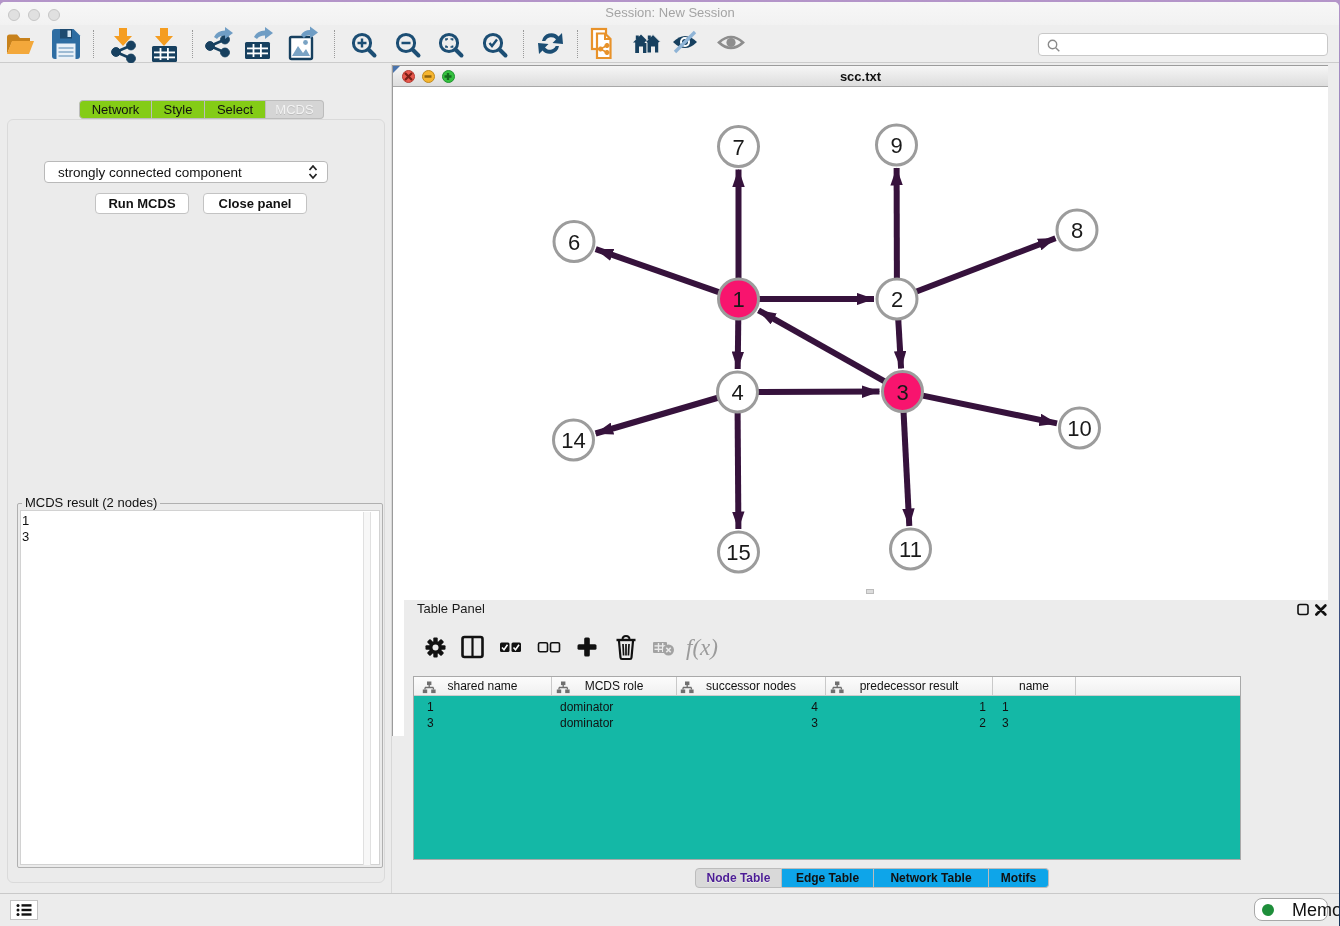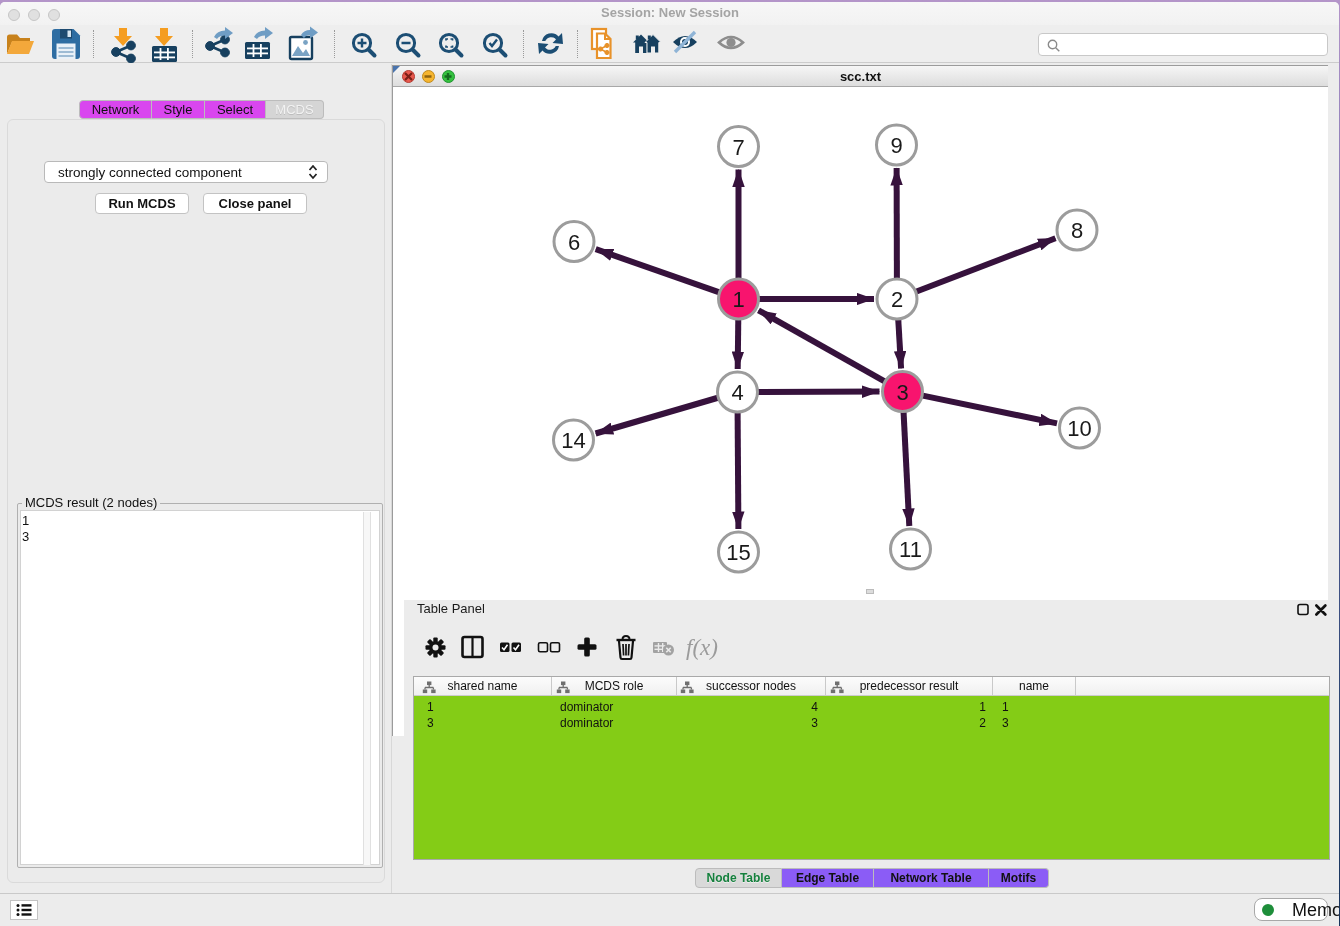--- a/index.html
+++ b/index.html
@@ -1,55 +1,55 @@
 <!DOCTYPE html>
 <html><head>
 <meta charset="utf-8">
 <style>
 * { margin:0; padding:0; box-sizing:border-box; }
 html,body { width:1340px; height:926px; overflow:hidden; }
 body { font-family:"Liberation Sans", sans-serif; background:linear-gradient(180deg,#b495c9 0%,#9a86be 12%,#5f64a0 45%,#2c4573 75%,#17335c 100%); position:relative; }
 #win { position:absolute; left:0; top:2px; width:1338.5px; height:924px; background:#ececec; border-radius:5px 5px 0 0; overflow:hidden; }
 
-#titlebar { position:absolute; left:0; top:0; width:1340px; height:32px; background:linear-gradient(#f7f7f7,#f0f0f0); border-bottom:1px solid #cfcfcf;font-weight:bold; }
+#titlebar { position:absolute; left:0; top:0; width:1340px; height:32px; background:linear-gradient(#f7f7f7,#f0f0f0); border-bottom:1px solid #cfcfcf; }
 .tl { position:absolute; top:7px; width:12px; height:12px; border-radius:50%; background:#e0e0e0; border:1px solid #c6c6c6; }
 #title-txt { position:absolute; top:3px; left:0; width:100%; text-align:center; font-size:13px; color:#a4a4a4; }
 
 #toolbar { position:absolute; left:0; top:23px; width:1340px; height:38px; background:#eeeeee; border-bottom:1px solid #cccccc; }
 .sep { position:absolute; top:5px; height:28px; width:0; border-left:1px dotted #9a9a9a; }
 #searchbox { position:absolute; left:1038px; top:8px; width:290px; height:23px; background:#ffffff; border:1px solid #c8c8c8; border-radius:4px; }
 
 #cp-head { position:absolute; left:0; top:62px; width:392px; height:26px; background:#ececec; }
 #cp-title { position:absolute; left:14px; top:9px; font-size:13px; color:#1b1b1b; }
 #cp-body { position:absolute; left:7px; top:117px; width:378px; height:764px; background:#ebebeb; border:1px solid #dadada; border-radius:6px; }
 .tabs { position:absolute; display:flex; height:19px; }
-.tab { height:19px; line-height:18px; text-align:center; font-size:13px; color:#111; background:#d946ef; border:1px solid #bcbcbc; border-left:none; }
+.tab { height:19px; line-height:18px; text-align:center; font-size:13px; color:#111; background:#84cc16; border:1px solid #bcbcbc; border-left:none; }
 .tab.first { border-left:1px solid #bcbcbc; border-radius:4px 0 0 4px; }
 .tab.last { border-radius:0 4px 4px 0; }
 .tab.sel { background:#d5d5d5; color:#f2f2f2; text-shadow:0 1px 0 #bdbdbd; }
 .winbtns { position:absolute; top:7px; }
 
 .btn { position:absolute; background:#fff; border:1px solid #c3c3c3; border-radius:4px; font-size:13px; color:#111; text-align:center; }
 
 #netwin { position:absolute; left:392px; top:63px; width:936px; height:671px; border:1px solid #9b9b9b; border-right:none; border-bottom:none; background:#fff; }
 #netbar { position:absolute; left:0; top:0; width:100%; height:21px; background:linear-gradient(#f6f6f6,#dddddd); border-bottom:1px solid #a8a8a8; }
 #nettitle { position:absolute; width:100%; text-align:center; top:3px; font-size:13px; font-weight:bold; color:#111; }
 .ifb { position:absolute; top:4px; width:13px; height:13px; border-radius:50%; }
 
 #tp { position:absolute; left:404px; top:598px; width:936px; height:295px; background:#ececec; }
 #tp-title { position:absolute; left:13px; top:1px; font-size:13px; color:#1b1b1b; }
-#tbl { position:absolute; left:9px; top:76px; width:917px; height:184px; background:#84cc16; border:1px solid #a9a9a9; }
+#tbl { position:absolute; left:9px; top:76px; width:828px; height:184px; background:#14b8a6; border:1px solid #a9a9a9; }
 .hdr { position:absolute; top:0; height:18px; border-right:1px solid #c9c9c9; font-size:12px; color:#111; }
 .hdr span { position:absolute; width:100%; text-align:center; top:2px; }
 #hdrrow { position:absolute; left:0; top:0; width:100%; height:19px; border-bottom:1px solid #cccccc; background:linear-gradient(#fcfcfc,#f0f0f0); }
 .cell { position:absolute; font-size:12px; color:#111; }
 .hico { position:absolute; top:4px; }
 
 #bt { position:absolute; left:291px; top:268px; display:flex; height:20px; }
-.btab { height:20px; line-height:19px; font-size:12px; font-weight:bold; text-align:center; background:#8b5cf6; border:1px solid #bcbcbc; border-left:none; color:#111; }
+.btab { height:20px; line-height:19px; font-size:12px; font-weight:bold; text-align:center; background:#0ea5e9; border:1px solid #bcbcbc; border-left:none; color:#111; }
 
 #statusbar { position:absolute; left:0; top:891px; width:1340px; height:33px; background:#ececec; border-top:1px solid #c9c9c9; }
 </style>
 </head>
 <body>
 <svg width="0" height="0" style="position:absolute;">
   <defs>
     <g id="org">
       <rect x="5" y="0.5" width="4.4" height="3.6" fill="#6f6f6f"></rect>
       <path d="M7.2 4 V6.5 M3 6.5 H11.4 M3 6.5 V8.5 M11.4 6.5 V8.5" stroke="#6f6f6f" stroke-width="1.3" fill="none"></path>
@@ -389,21 +389,21 @@
       <div class="cell" style="left:263px; top:23px; width:141px; text-align:right;">4</div>
       <div class="cell" style="left:412px; top:23px; width:160px; text-align:right;">1</div>
       <div class="cell" style="left:588px; top:23px;">1</div>
       <div class="cell" style="left:13px; top:39px;">3</div>
       <div class="cell" style="left:146px; top:39px;">dominator</div>
       <div class="cell" style="left:263px; top:39px; width:141px; text-align:right;">3</div>
       <div class="cell" style="left:412px; top:39px; width:160px; text-align:right;">2</div>
       <div class="cell" style="left:588px; top:39px;">3</div>
     </div>
     <div id="bt">
-      <div class="btab" style="width:87px; border-left:1px solid #bcbcbc; border-radius:4px 0 0 4px; background:#d9d9d9; color:#15803d; text-shadow:0 1px 0 #eee;">Node Table</div>
+      <div class="btab" style="width:87px; border-left:1px solid #bcbcbc; border-radius:4px 0 0 4px; background:#d9d9d9; color:#4c1d95; text-shadow:0 1px 0 #eee;">Node Table</div>
       <div class="btab" style="width:92px;">Edge Table</div>
       <div class="btab" style="width:115px;">Network Table</div>
       <div class="btab" style="width:60px; border-radius:0 4px 4px 0;">Motifs</div>
     </div>
   </div>
 
   <div id="statusbar">
     <div class="btn" style="left:10px; top:6px; width:28px; height:20px; border-radius:0;">
       <svg width="16" height="14" viewBox="0 0 16 14" style="margin-top:2px;">
         <circle cx="2" cy="2.5" r="1.5" fill="#111"></circle>

